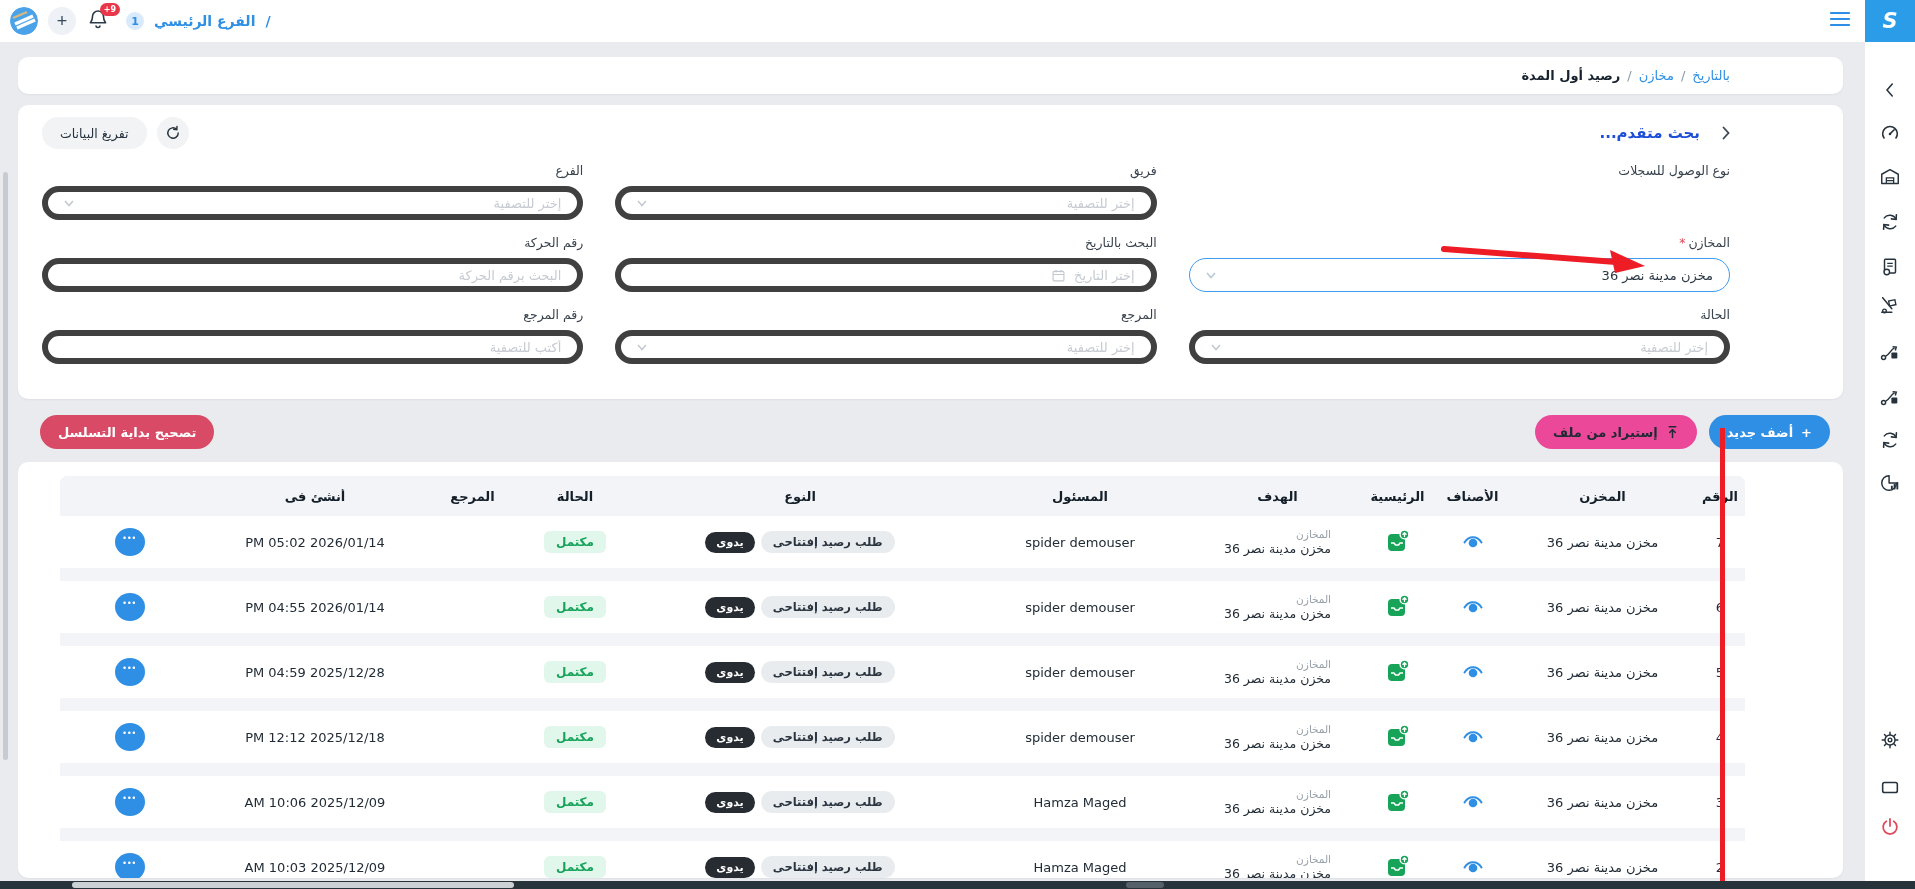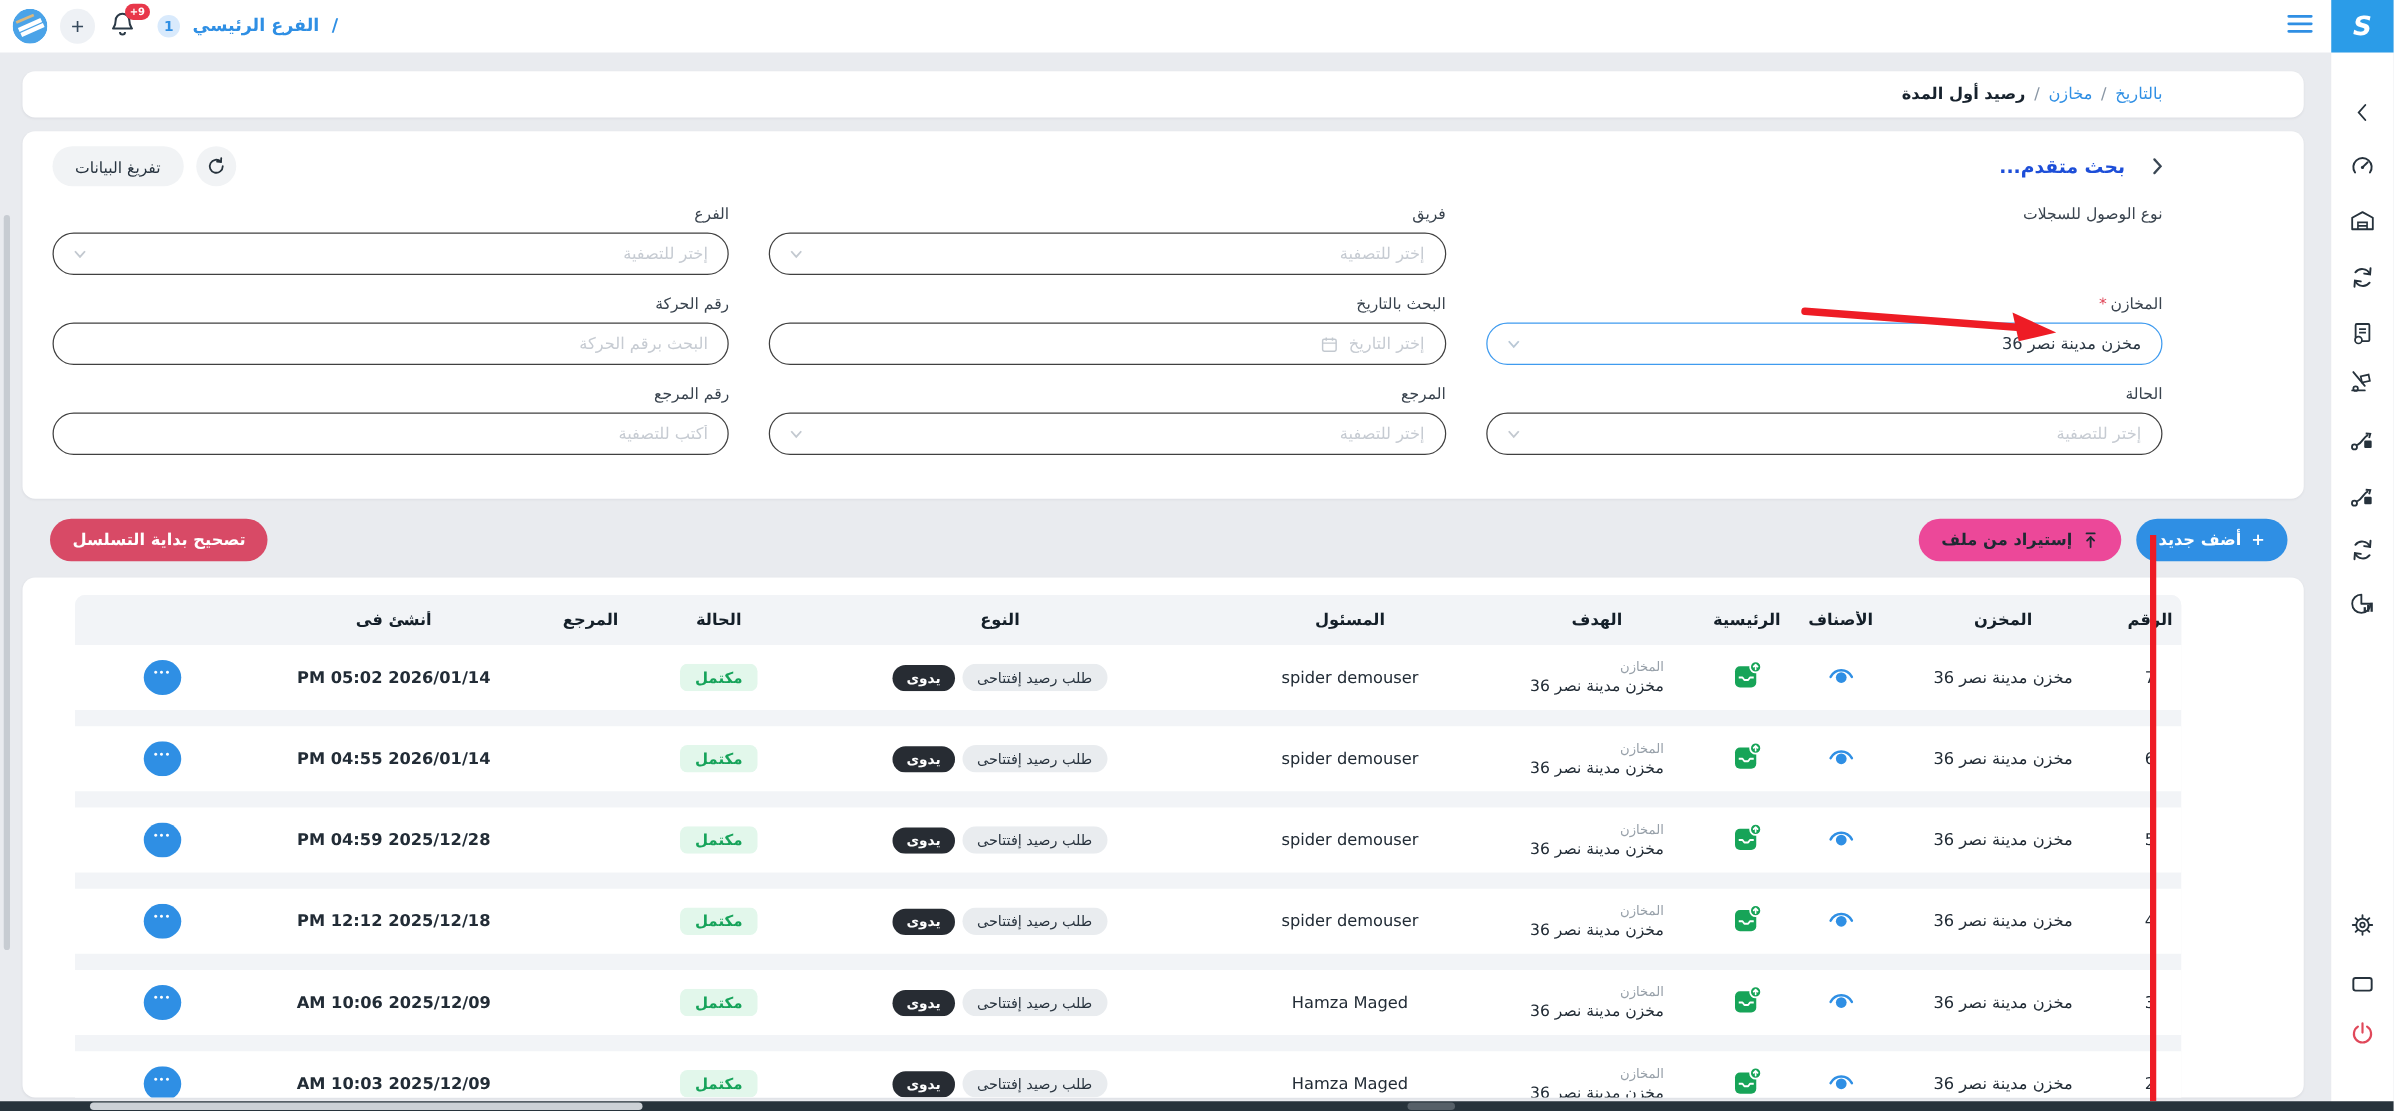--- a/index.html
+++ b/index.html
@@ -1,21 +1,21 @@
 <!DOCTYPE html>
 <html lang="ar"><head>
 <meta charset="utf-8">
 <style>
   * { box-sizing: border-box; margin: 0; padding: 0; }
   html,body { width:1915px; height:889px; overflow:hidden; }
   body {
     position:relative; background:#e9ebef;
     font-family:"DejaVu Sans", sans-serif; direction:rtl; color:#1c2733;
   }
-  .ltr { direction:ltr;font-weight:bold; }
+  .ltr { direction:ltr; }
 
   
   .topbar { position:absolute; top:0; left:0; right:0; height:42px; background:#fff; z-index:6; }
   .tb-left { position:absolute; left:10px; top:0; height:42px; display:flex; direction:ltr; align-items:center; gap:10px; }
   .logo-circle { width:28px; height:28px; border-radius:50%; overflow:hidden; }
   .plus-btn { width:28px; height:28px; border-radius:50%; background:#eef1f5; border:none; color:#36495c; font-size:18px; line-height:26px; text-align:center; cursor:pointer; }
   .bell-wrap { position:relative; width:30px; height:30px; }
   .bell-badge { position:absolute; top:-3px; right:-4px; background:#e8374a; color:#fff; font-size:8px; font-weight:bold; border-radius:8px; padding:2px 4px; direction:ltr; }
   .branch-chip { width:18px; height:18px; border-radius:50%; background:#d9eafc; color:#2f8fe4; font-size:11px; font-weight:bold; display:flex; align-items:center; justify-content:center; }
   .branch-text { color:#2f8fe4; font-weight:bold; font-size:14px; }
@@ -40,21 +40,21 @@
   
   .filters-card { top:105px; height:294px; padding:14px 113px 20px 24px; }
   .title-row { display:flex; justify-content:space-between; align-items:center; height:28px; }
   .adv-title { display:flex; align-items:center; gap:22px; font-size:15px; font-weight:bold; color:#1d4ed8; cursor:pointer; }
   .clear-row { display:flex; align-items:center; gap:10px; }
   .refresh-btn { width:32px; height:32px; border-radius:50%; background:#f1f3f5; border:none; display:flex; align-items:center; justify-content:center; cursor:pointer; }
   .clear-btn { height:32px; border-radius:16px; background:#f1f3f5; border:none; padding:0 18px; font-size:12.5px; color:#26323e; font-family:inherit; cursor:pointer; }
   .fgrid { margin-top:16px; display:grid; grid-template-columns:repeat(3,1fr); column-gap:32px; row-gap:15px; }
   .flabel { font-size:12.5px; color:#39434e; margin-bottom:8px; }
   .req { color:#e0485a; margin-right:3px; }
-  .fctl { height:34px; border:1px solid #404040; border-radius:17px; background:#fff; display:flex; align-items:center; justify-content:space-between; padding:0 16px; font-size:13px; cursor:pointer; }
+  .fctl { height:34px; border:6px solid #404040; border-radius:17px; background:#fff; display:flex; align-items:center; justify-content:space-between; padding:0 16px; font-size:13px; cursor:pointer; }
   .fctl.hl { border:1.5px solid #3f9bef; }
   .fctl.start { justify-content:flex-start; gap:8px; }
   .ph { color:#c6cbd2; }
   .val { color:#2b3743; }
   input.fctl { width:100%; cursor:text; font-family:inherit; }
   input.fctl::placeholder { color:#c6cbd2; }
 
   
   .actions-row { position:absolute; top:415px; left:40px; right:85px; height:34px; display:flex; justify-content:space-between; align-items:center; z-index:3; }
   .right-actions { display:flex; gap:12px; }
@@ -70,21 +70,21 @@
     display:grid; align-items:center;
     grid-template-columns:50px 185px 75px 75px 165px 230px 330px 120px 85px 230px 140px;
   }
   .thead { height:40px; font-size:13px; font-weight:bold; color:#141f29; background:#f2f4f7; border-radius:8px 8px 0 0; }
   .trow { height:52px; background:#fff; margin-bottom:13px; font-size:13px; color:#222c36; }
   .th, .td { text-align:center; overflow:hidden; }
   .tgt-wrap { display:inline-block; text-align:right; }
   .tgt-label { font-size:10.5px; color:#97a0a9; margin-bottom:1px; }
   .tgt-main { font-size:12.5px; color:#222c36; }
   .badge-status { display:inline-block; background:#e2f7eb; color:#16a35a; font-size:12px; font-weight:bold; padding:4px 12px; border-radius:6px; }
-  .badge-main { display:inline-block; background:#e9ecef; color:#2a3540; font-size:11.5px; font-weight:400; padding:4px 12px; border-radius:20px; }
+  .badge-main { display:inline-block; background:#e9ecef; color:#2a3540; font-size:11.5px; font-weight:700; padding:4px 12px; border-radius:20px; }
   .badge-tag { display:inline-block; background:#272c33; color:#fff; font-size:11px; font-weight:600; padding:4px 11px; border-radius:20px; margin-right:6px; }
   .more-btn { width:30px; height:28px; border-radius:50%; background:#2f8fe4; border:none; color:#fff; font-size:9px; letter-spacing:1.5px; line-height:1; padding-bottom:8px; cursor:pointer; }
   .c-created { font-size:13px; }
   .icon-btn { cursor:pointer; display:inline-flex; }
 
   
   .ann-line { position:absolute; left:1720px; top:428px; width:5px; height:453px; background:#ee1c25; z-index:9; }
   .ann-arrow { position:absolute; left:1438px; top:240px; z-index:9; }
 
   

